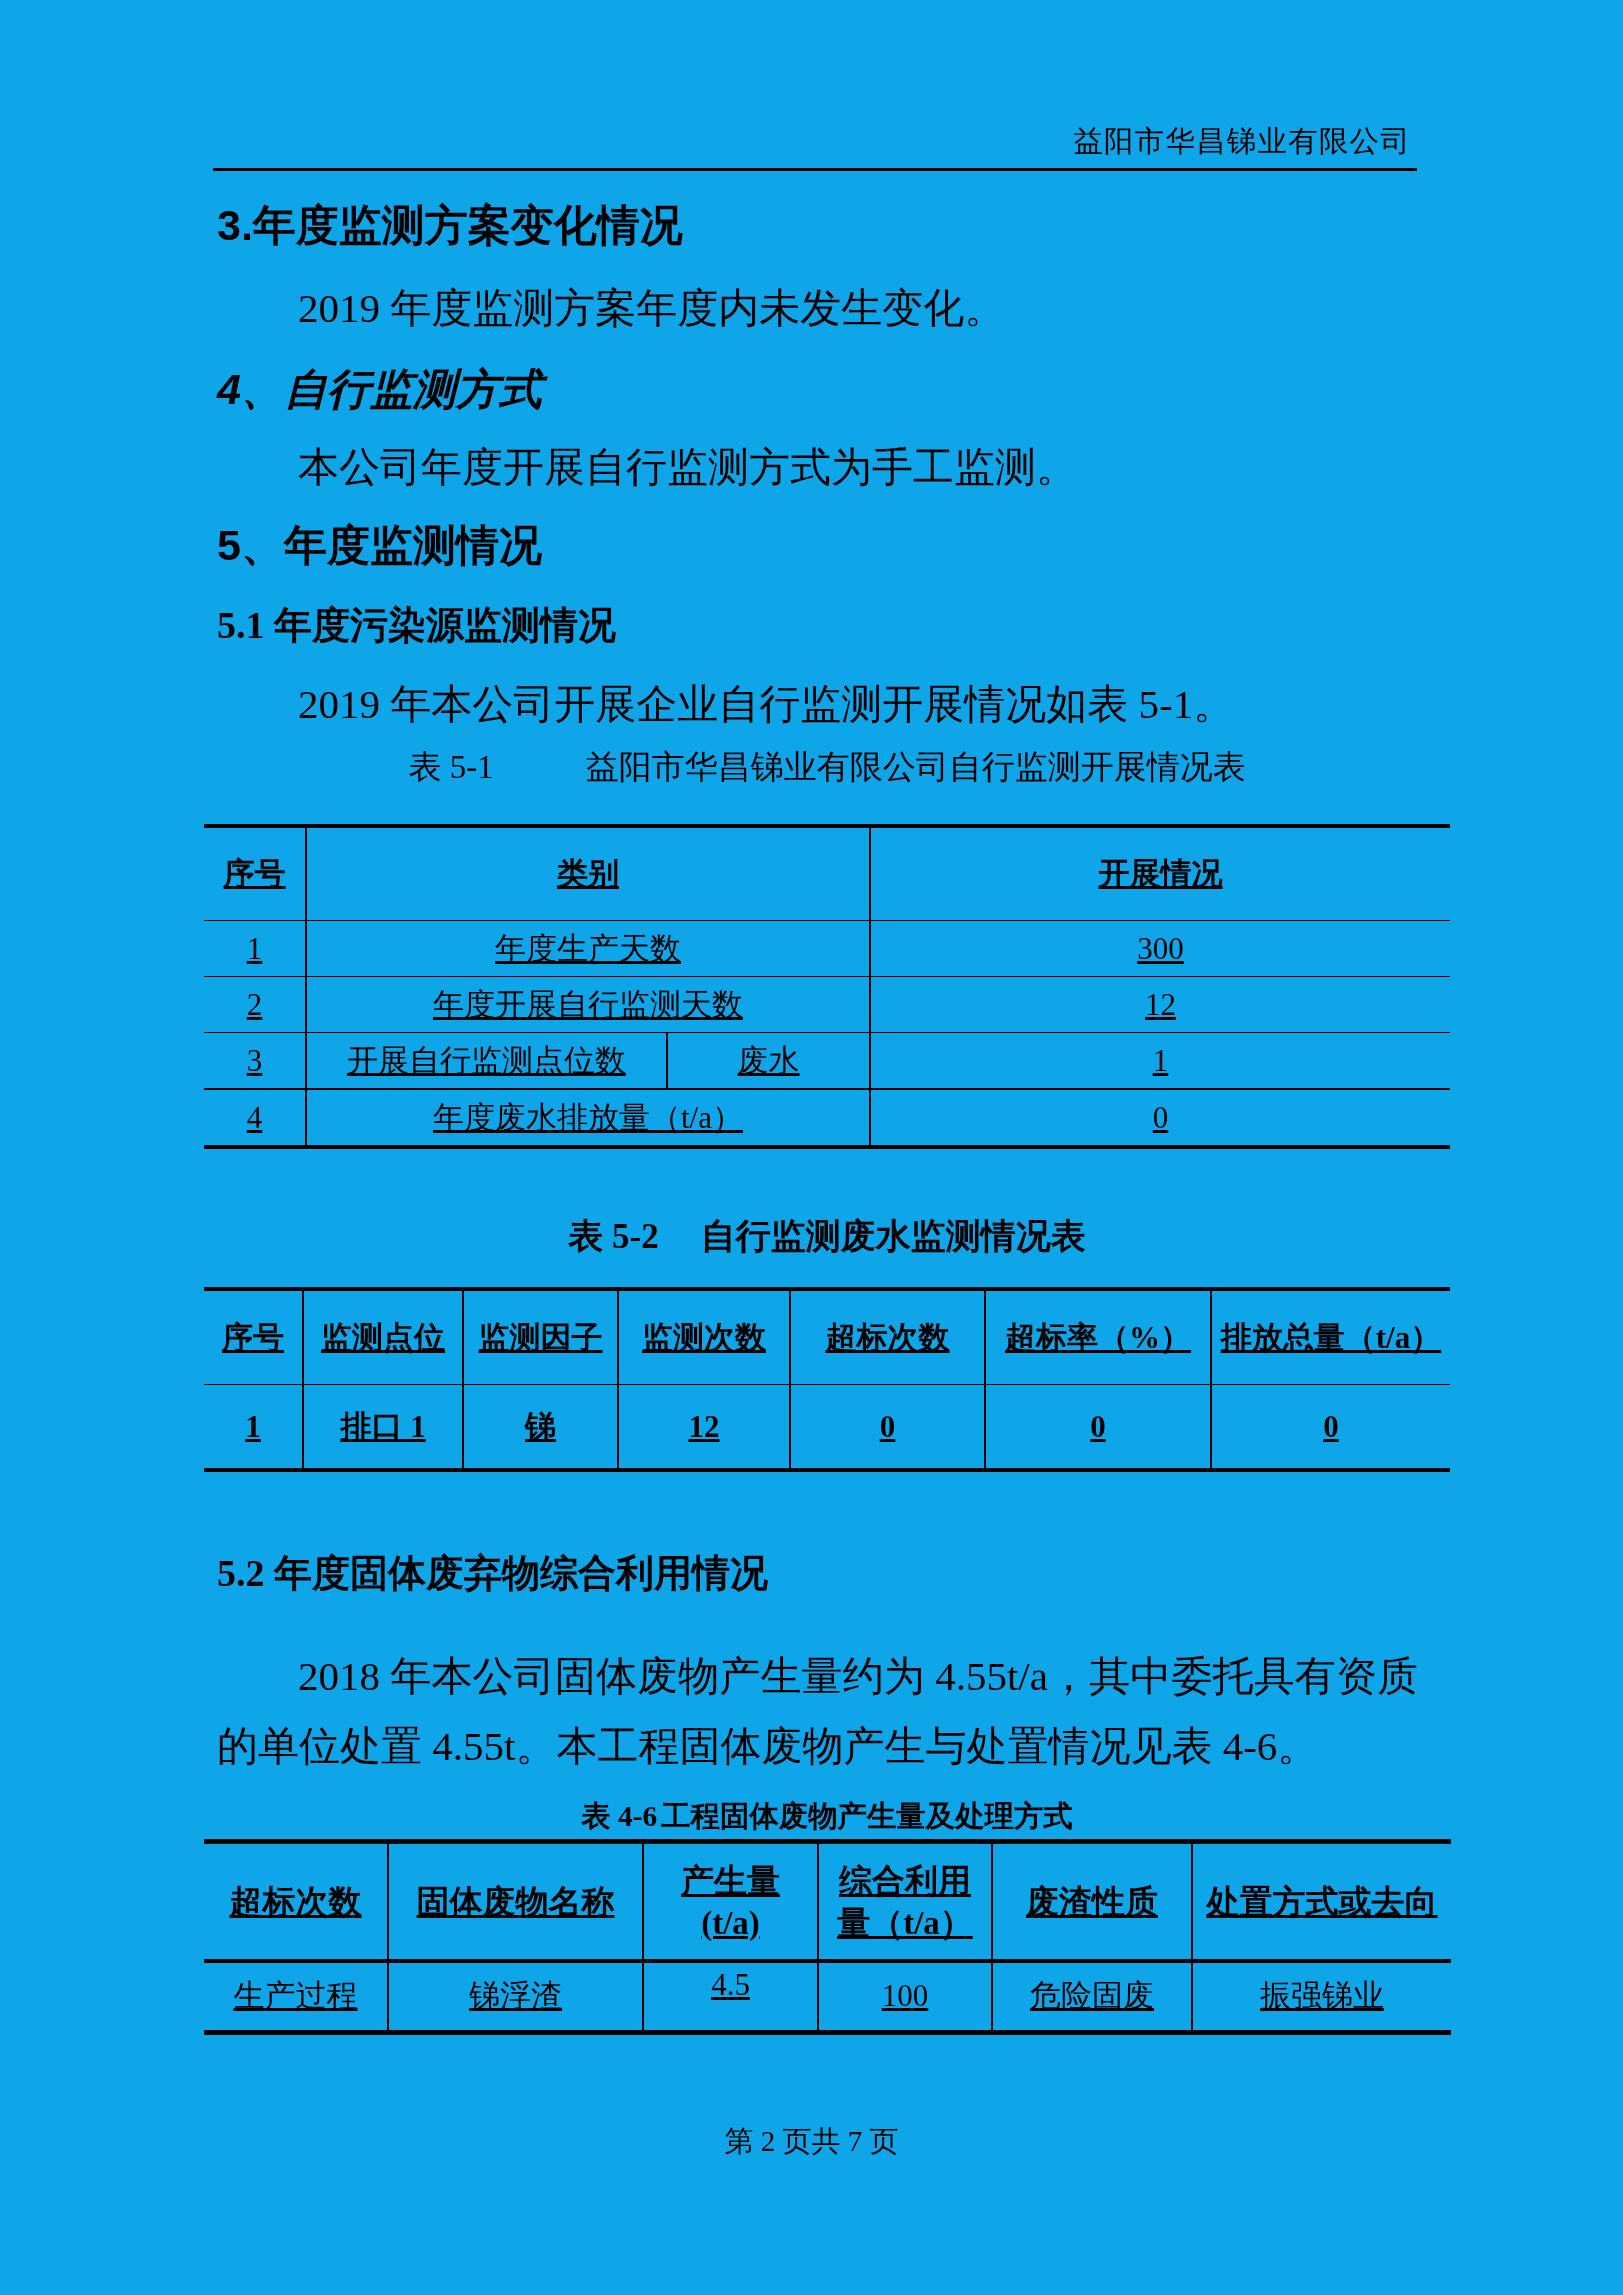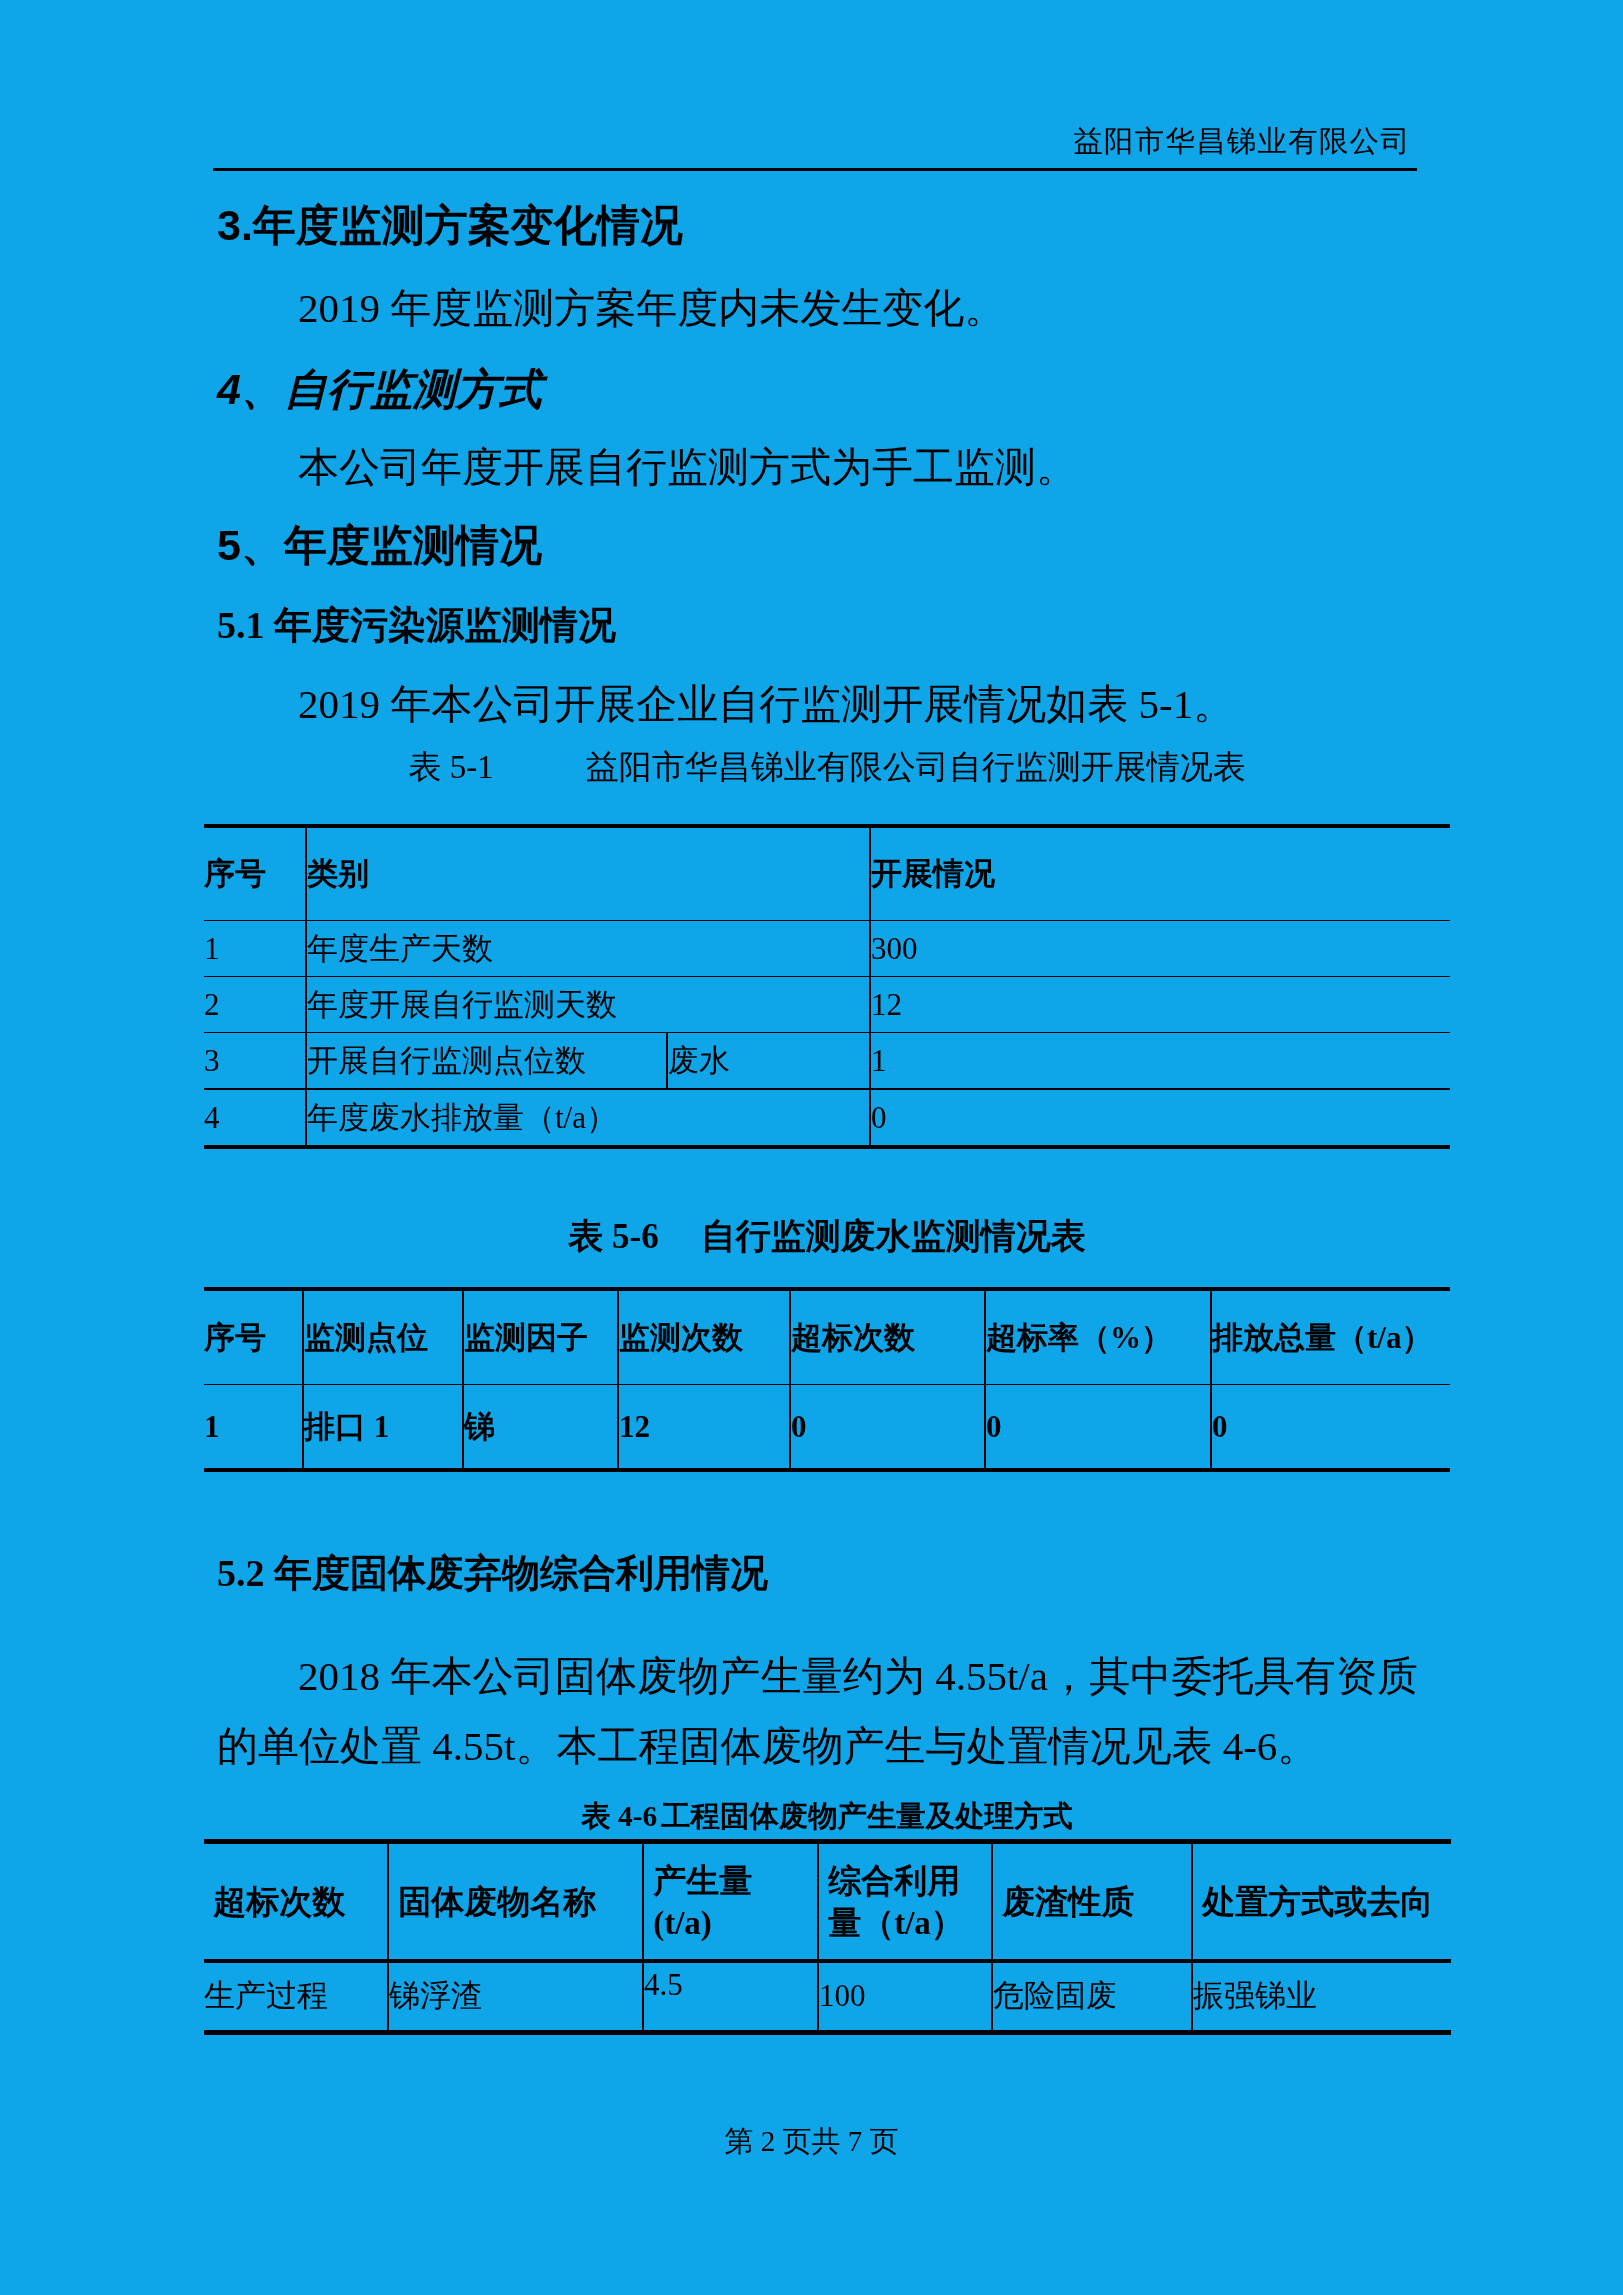--- a/index.html
+++ b/index.html
@@ -54,24 +54,25 @@
   .caption{left:204px;width:1246px;text-align:center;}
   .cap51{top:746px;font-size:33px;line-height:43px;font-weight:400;}
   .cap51 .cap-label{margin-right:92px;}
   .cap52{top:1214px;font-size:35px;line-height:46px;font-weight:bold;}
   .cap52 .cap-label{margin-right:42px;}
   .cap46{top:1797px;font-size:29.4px;line-height:39px;font-weight:bold;}
   .cap46 .cap-label{margin-right:4px;}
   
   .dtable{border-collapse:collapse;table-layout:fixed;}
   .dtable td{
-    text-align:left;vertical-align:middle;
+    text-align:center;vertical-align:middle;
     padding:0;margin:0;
     font-size:31px;
     overflow:hidden;
+    text-decoration:underline;
   }
   .dtable td + td{border-left:2px solid #000;}
   .t51{left:204px;top:824px;width:1246px;border-top:4.6px solid #000;border-bottom:4.6px solid #000;}
   .t51 .hrow td{height:92px;font-weight:bold;border-bottom:1.3px solid #000;}
   .t51 .drow td{height:55px;border-bottom:1.3px solid #000;}
   .t51 .drow3 td{border-bottom:2.6px solid #000;}
   .t51 .drow4 td{border-bottom:none;}
   .t52{left:204px;top:1287px;width:1246px;border-top:4.6px solid #000;border-bottom:4.6px solid #000;}
   .t52 td{font-weight:bold;}
   .t52 .hrow td{height:93px;border-bottom:1.3px solid #000;}
@@ -140,21 +141,21 @@
     </tr>
     <tr class="drow drow4">
       <td>4</td>
       <td colspan="2">年度废水排放量（t/a）</td>
       <td>0</td>
     </tr>
   </tbody>
     </table>
 
   <div class="abs caption cap52">
-    <span class="cap-label">表 5-6</span><span>自行监测废水监测情况表</span>
+    <span class="cap-label">表 5-2</span><span>自行监测废水监测情况表</span>
   </div>
 
   <table class="abs dtable t52">
     <colgroup>
         <col style="width:99px">
         <col style="width:160px">
         <col style="width:155px">
         <col style="width:172px">
         <col style="width:195px">
         <col style="width:226px">

